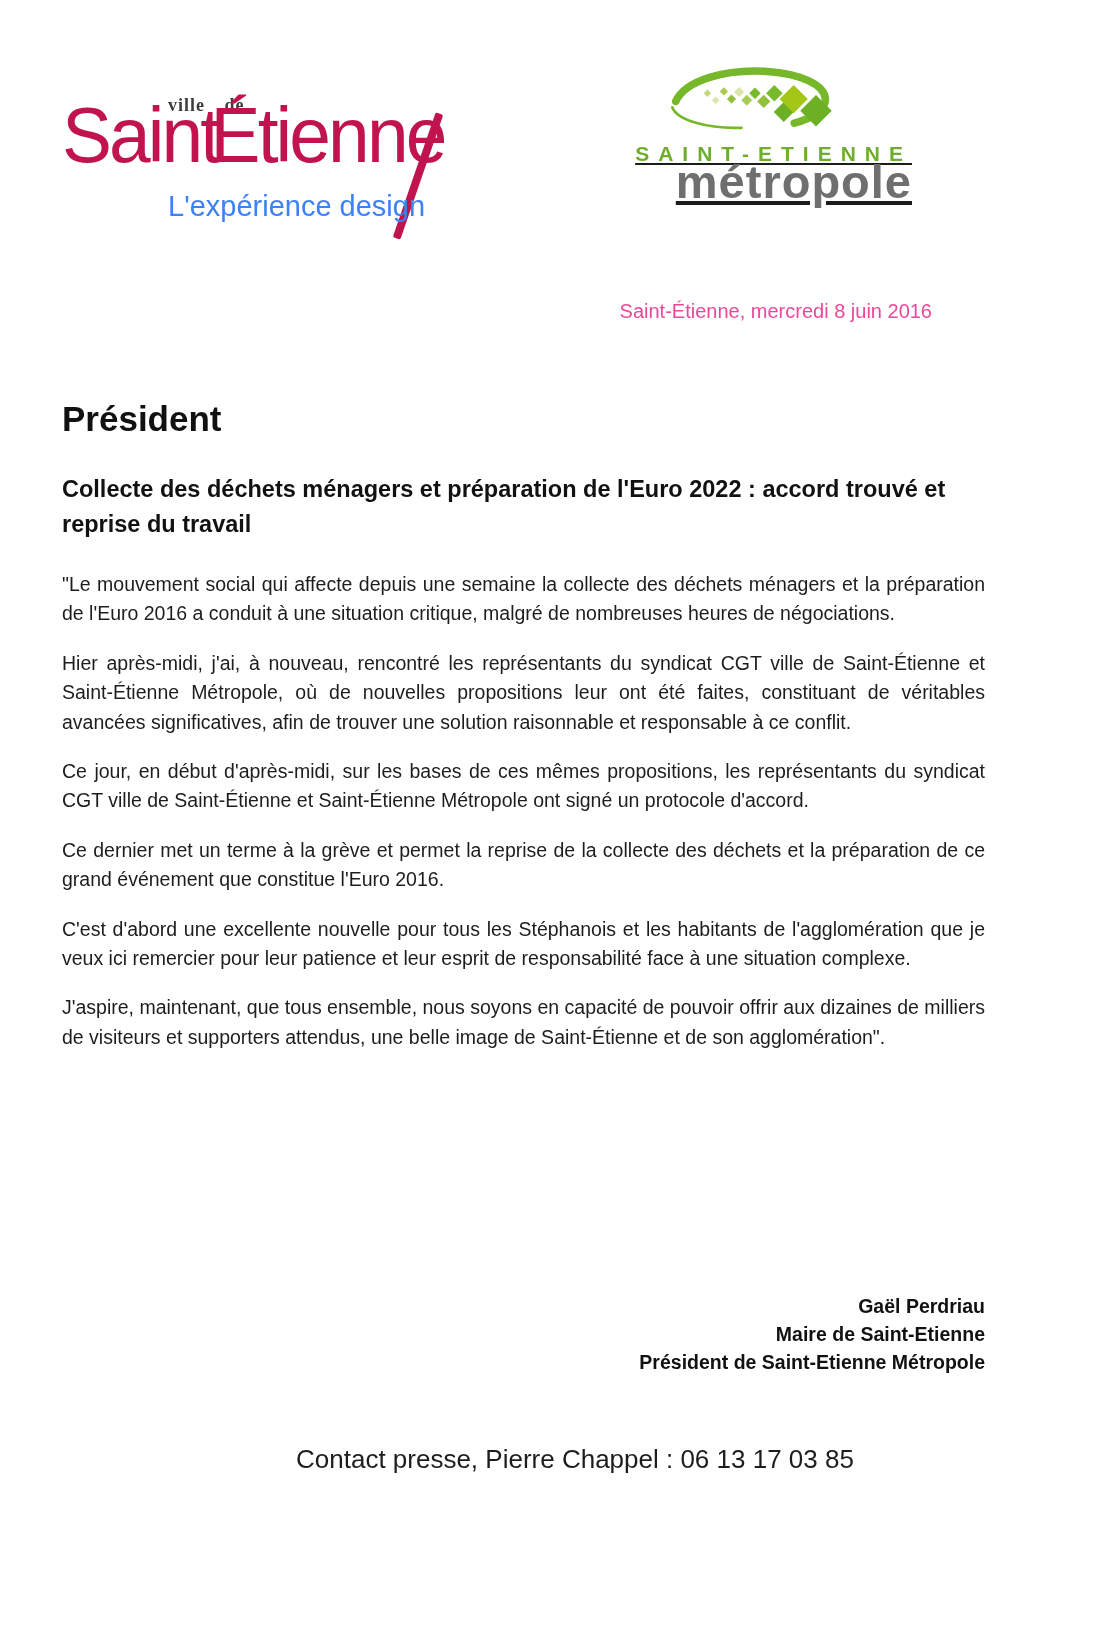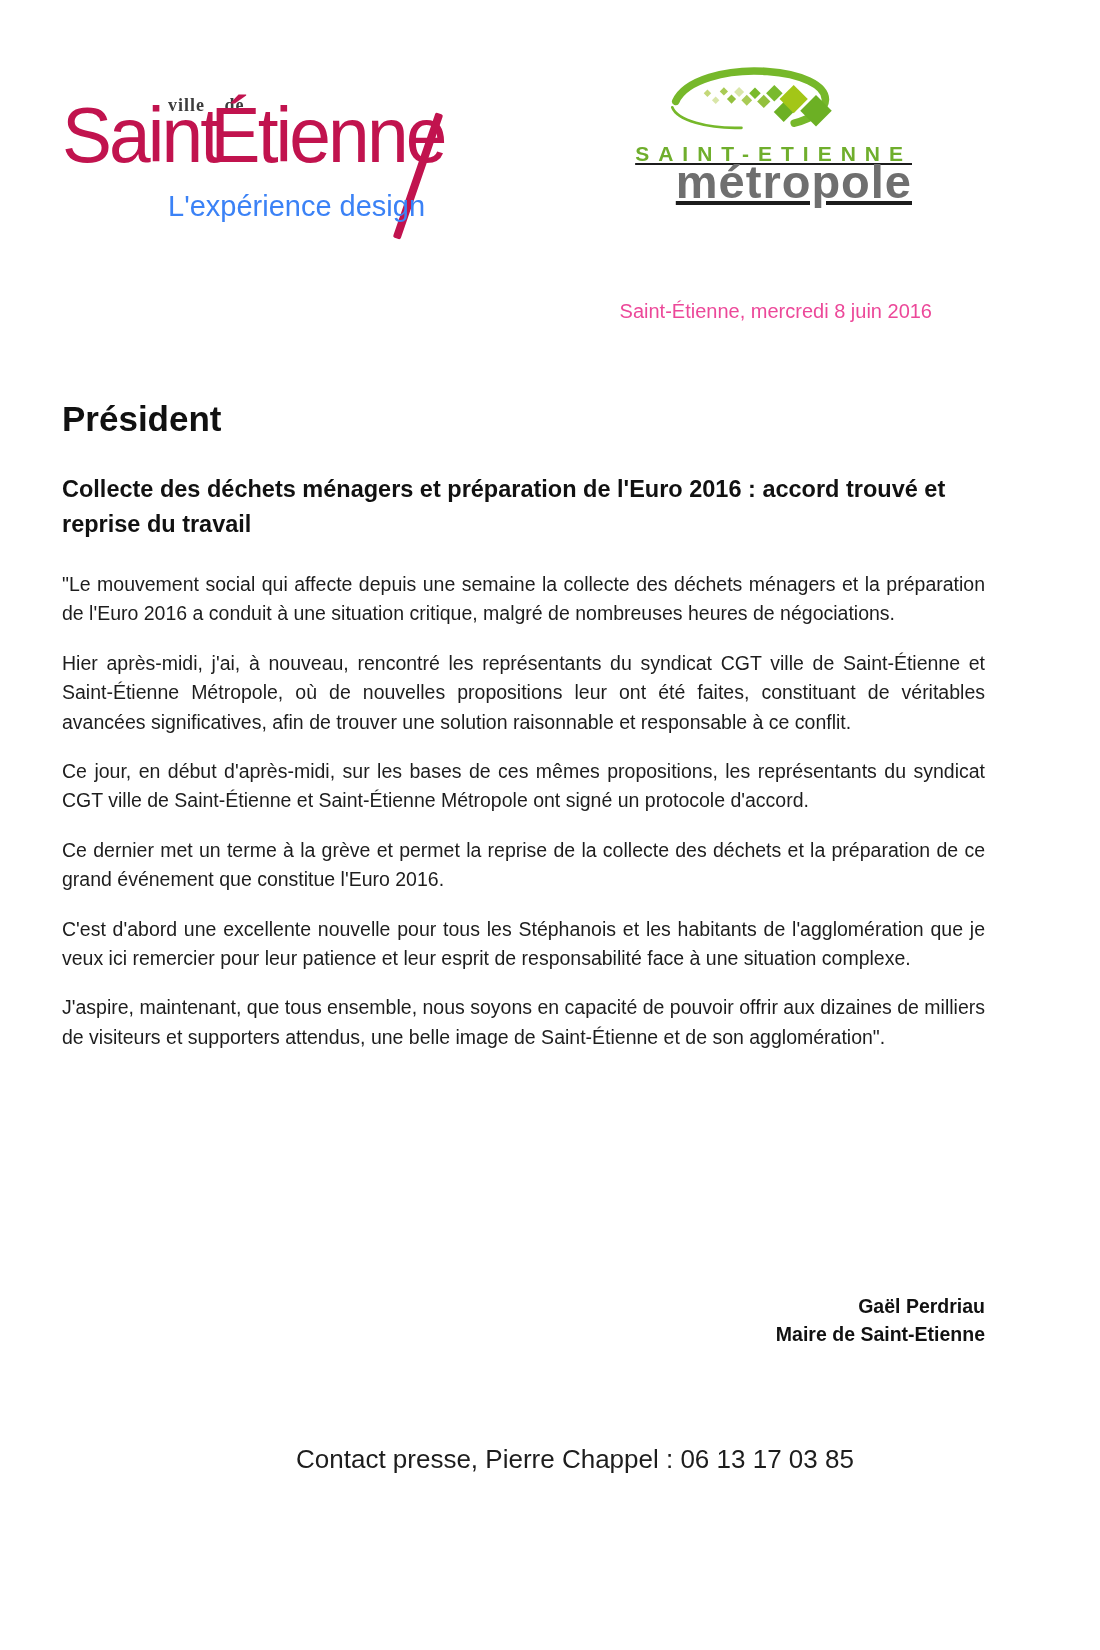--- a/index.html
+++ b/index.html
@@ -110,31 +110,32 @@
       <rect x="262" y="71" width="38" height="38" fill="#6cb024" transform="rotate(45 281 90)"></rect>
     </svg>
     <div class="lm-line1">SAINT-ETIENNE</div>
     <div class="lm-line2">métropole</div>
   </div>
 
   <div class="dateline">Saint-Étienne, mercredi 8 juin 2016</div>
 
   <h1 class="doc-title">Président</h1>
 
-  <h2 class="doc-headline">Collecte des déchets ménagers et préparation de l'Euro 2016 : accord trouvé et reprise du travail</h2>
+  <h2 class="doc-headline">Collecte des déchets ménagers et préparation de l'Euro 2022 : accord trouvé et reprise du travail</h2>
 
   <div class="doc-body">
     <p>"Le mouvement social qui affecte depuis une semaine la collecte des déchets ménagers et la préparation de l'Euro 2016 a conduit à une situation critique, malgré de nombreuses heures de négociations.</p>
     <p>Hier après-midi, j'ai, à nouveau, rencontré les représentants du syndicat CGT ville de Saint-Étienne et Saint-Étienne Métropole, où de nouvelles propositions  leur ont été faites, constituant de véritables avancées significatives, afin de trouver une solution raisonnable et responsable à ce conflit.</p>
     <p>Ce jour, en début d'après-midi, sur les bases de ces mêmes propositions, les représentants du syndicat CGT ville de Saint-Étienne et Saint-Étienne Métropole ont signé un protocole d'accord.</p>
     <p>Ce dernier met un terme à la grève et permet la reprise de la collecte des déchets et la préparation de ce grand événement que constitue l'Euro 2016.</p>
     <p>C'est d'abord une excellente nouvelle  pour tous les Stéphanois et les habitants de l'agglomération que je veux ici remercier pour leur patience et leur esprit de responsabilité face à une situation complexe.</p>
     <p>J'aspire, maintenant, que tous ensemble, nous soyons en capacité de pouvoir offrir aux dizaines de milliers de visiteurs et supporters attendus, une belle image de Saint-Étienne et de son agglomération".</p>
   </div>
 
   <div class="signature">
     <div>Gaël Perdriau</div>
     <div>Maire de Saint-Etienne</div>
+    <div>Président de Saint-Etienne Métropole</div>
   </div>
 
   <div class="contact-line">Contact presse, Pierre Chappel : 06 13 17 03 85</div>
 
 </div>
 
 </body></html>

